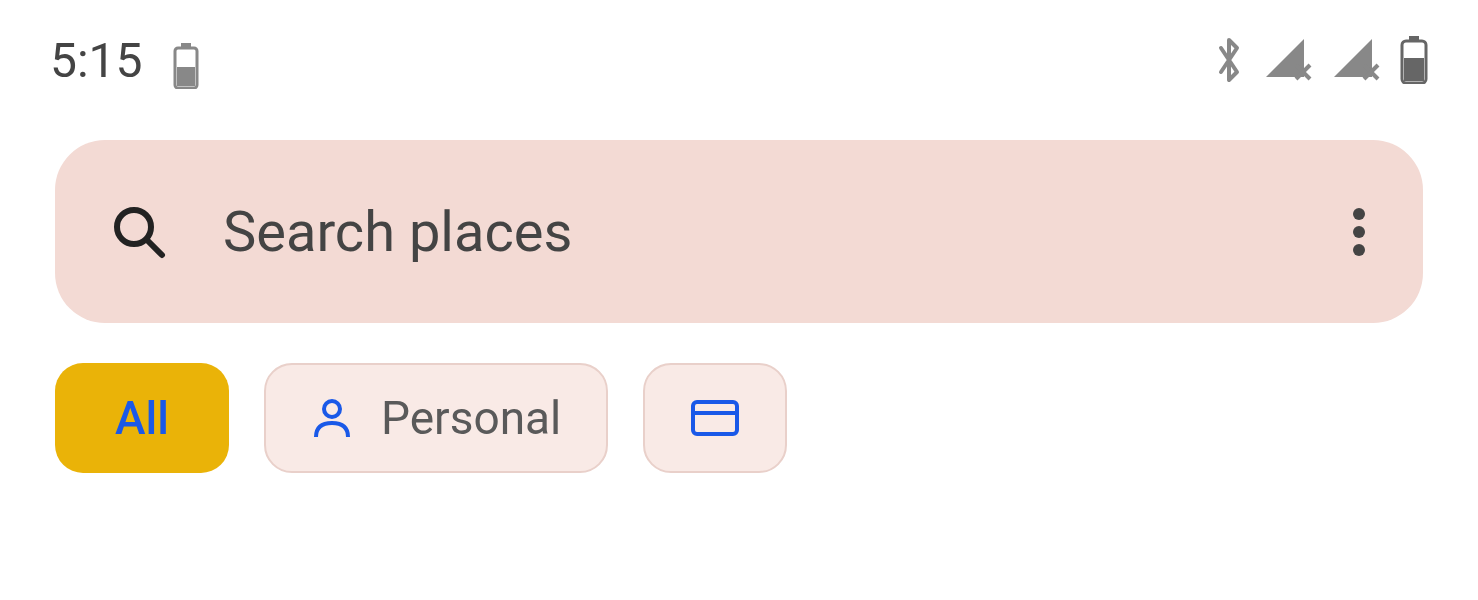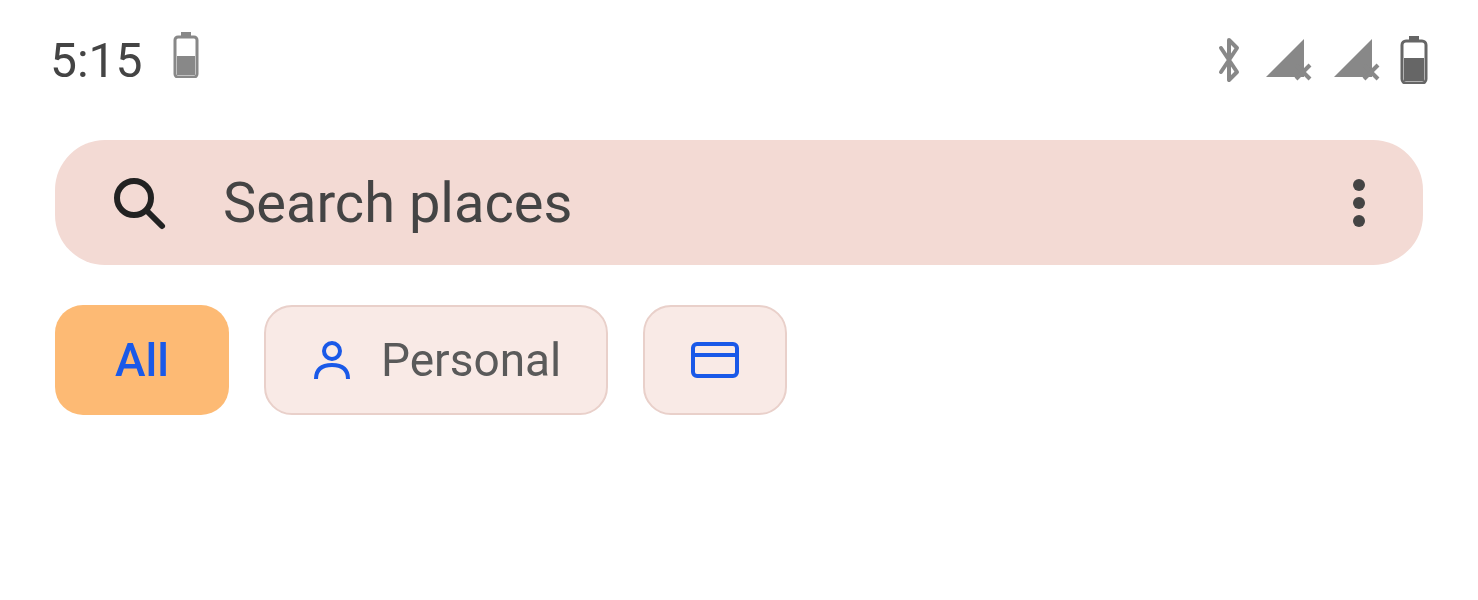--- a/index.html
+++ b/index.html
@@ -16,38 +16,38 @@
     }
     .status-bar {
       display: flex;
       justify-content: space-between;
       align-items: center;
       padding: 30px 50px 20px 50px;
       height: 110px;
     }
     .status-left {
       display: flex;
-      align-items: flex-start;
+      align-items: flex-end;
       gap: 30px;
     }
     .status-time {
       font-size: 48px;
       font-weight: 400;
       color: #444;
     }
     .status-right {
       display: flex;
       align-items: center;
       gap: 18px;
     }
     .search-bar {
       margin: 30px 55px 40px 55px;
       background: #f3dad4;
       border-radius: 50px;
-      height: 125px;
+      height: 183px;
       display: flex;
       align-items: center;
       padding: 0 55px;
       gap: 55px;
     }
     .search-bar .search-text {
       flex: 1;
       font-size: 56px;
       color: #444;
       font-weight: 400;
@@ -64,21 +64,21 @@
       border-radius: 28px;
       display: flex;
       align-items: center;
       padding: 2px 45px;
       gap: 28px;
       font-size: 46px;
       cursor: pointer;
       flex-shrink: 0;
     }
     .chip-active {
-      background: #fdba74;
+      background: #eab308;
       color: #1a59e8;
       font-weight: 500;
       padding: 0 60px;
     }
     .chip-inactive {
       background: #f9eae6;
       border: 2px solid #e9d0ca;
       color: #5a5a5a;
     }
     .chip-inactive .chip-icon svg {

